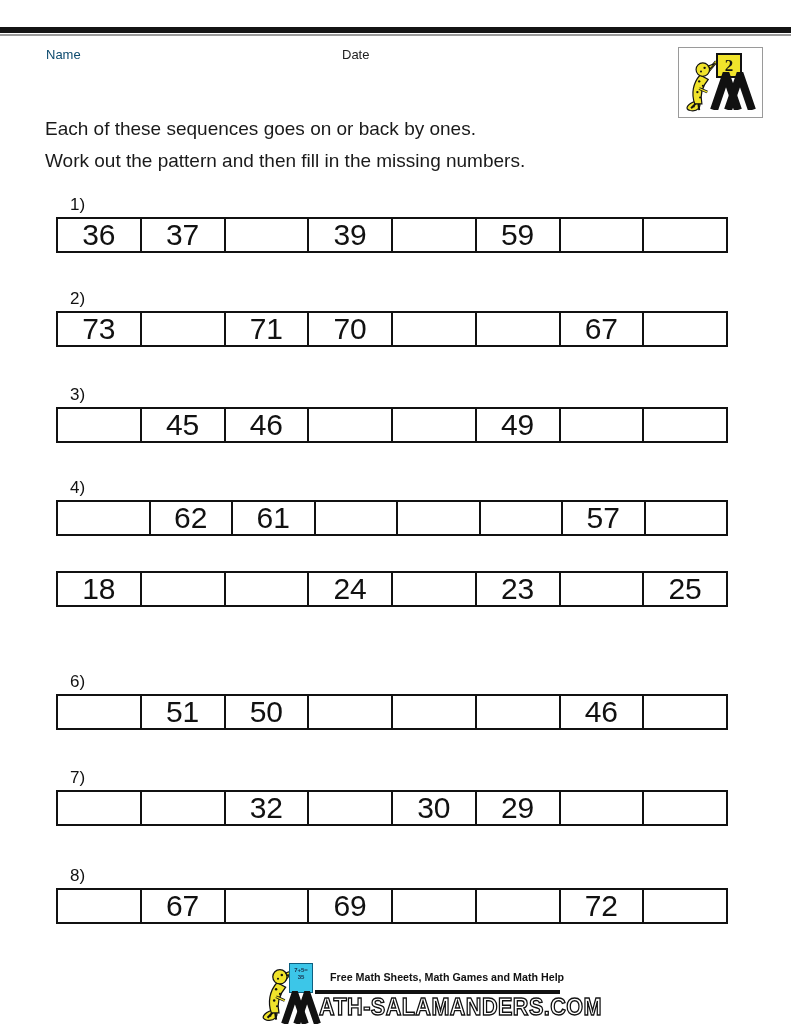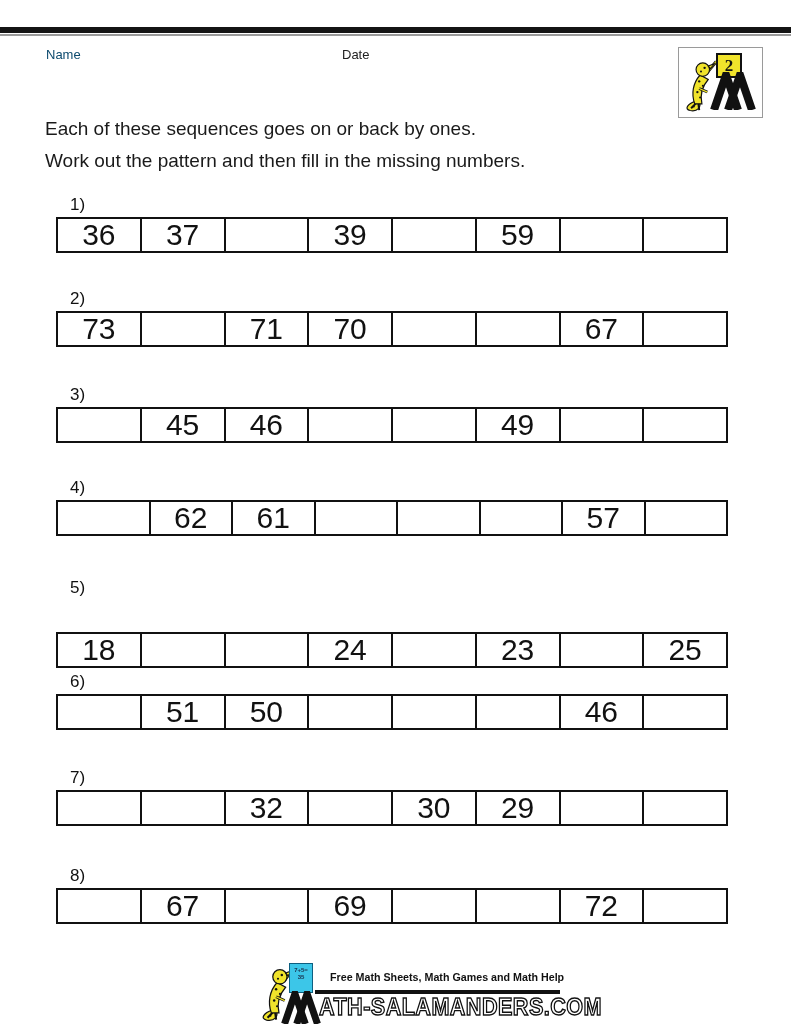--- a/index.html
+++ b/index.html
@@ -180,21 +180,21 @@
         <div class="cell"></div>
         <div class="cell">62</div>
         <div class="cell">61</div>
         <div class="cell"></div>
         <div class="cell"></div>
         <div class="cell"></div>
         <div class="cell">57</div>
         <div class="cell"></div>
       </div>
       <div class="seq-label" style="top: 578px;">5)</div>
-      <div class="seq-grid" style="top: 632px; text-align: right;">
+      <div class="seq-grid" style="top: 571px; text-align: right;">
         <div class="cell">18</div>
         <div class="cell"></div>
         <div class="cell"></div>
         <div class="cell">24</div>
         <div class="cell"></div>
         <div class="cell">23</div>
         <div class="cell"></div>
         <div class="cell">25</div>
       </div>
       <div class="seq-label" style="top: 672px;">6)</div>

